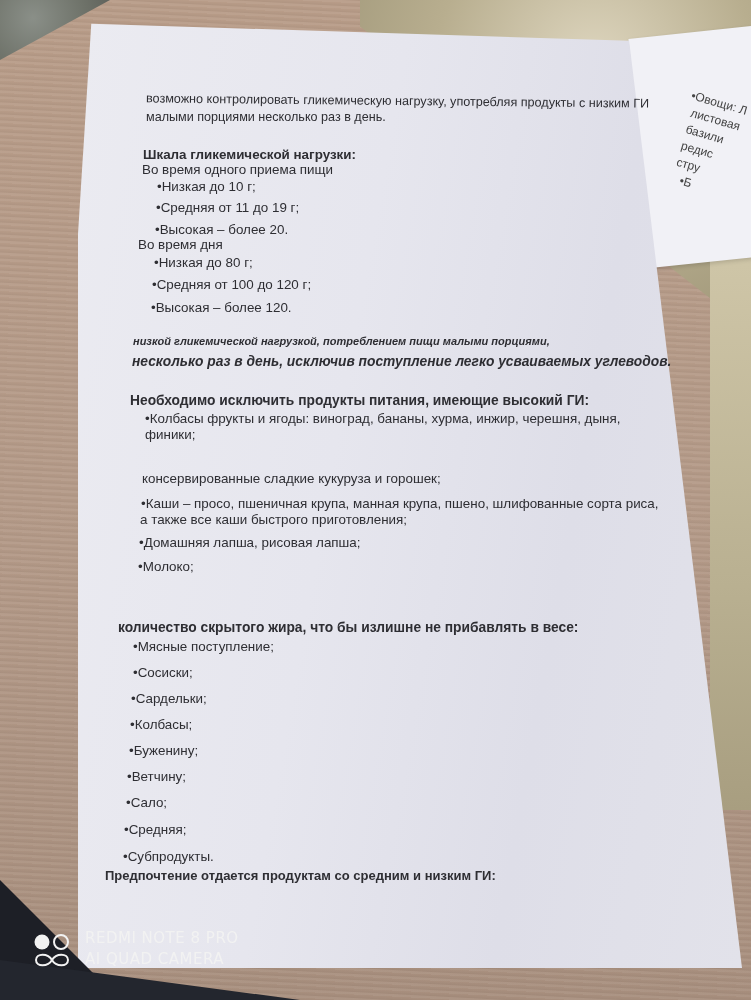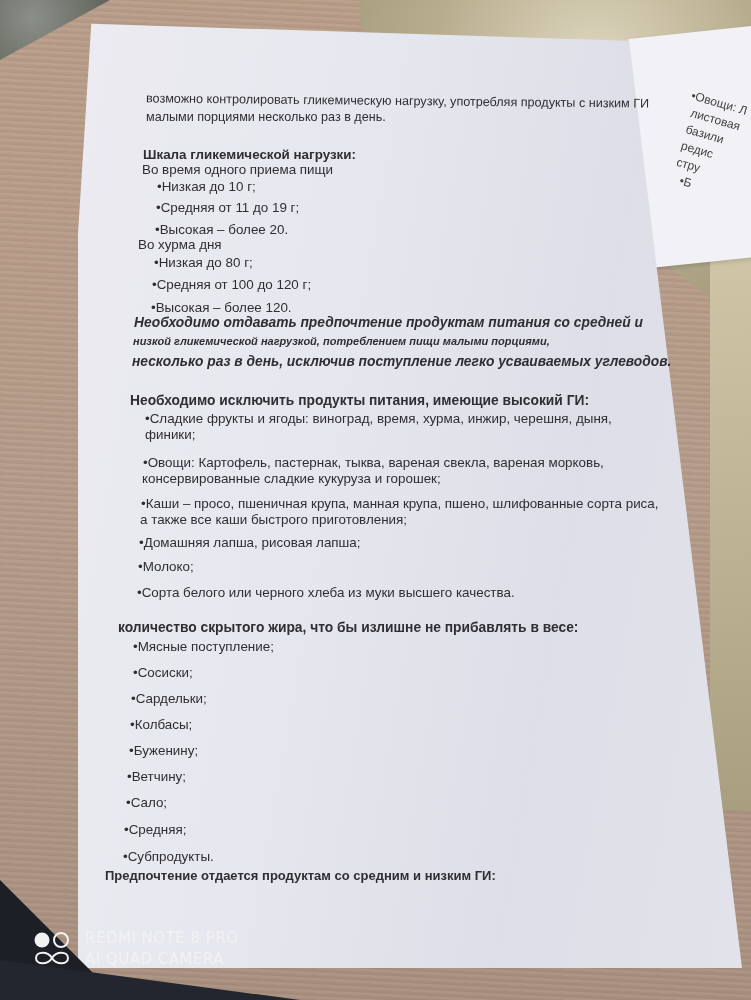--- a/index.html
+++ b/index.html
@@ -56,21 +56,21 @@
     }
     .content {
       position: absolute; left: 0; top: 13px; width: 692px; height: 1000px;
       color: #2e2e33;
     }
     .line { position: absolute; white-space: nowrap; font-size: 13.4px; }
     .b { font-weight: bold; }
     .bi { font-weight: bold; font-style: italic; }
     .watermark {
       position: absolute; left: 33px; top: 928px; color: #f2f2f2;
-      display: flex; align-items: center; gap: 14px;
+      display: flex; align-items: flex-end; gap: 14px;
     }
     .wm-icon { width: 38px; height: 38px; position: relative; }
     .wm-text { font-family: "DejaVu Sans", sans-serif; font-size: 15px; line-height: 21px; letter-spacing: 0.5px; }
   </style>
 </head>
 <body>
 
 <div class="wood"></div>
 <div class="cloth-topleft"></div>
 <div class="cloth-topright"></div>
@@ -94,39 +94,36 @@
 <div class="content">
 
   <div class="line" style="left:146px;top:81px;transform:rotate(0.6deg);font-size:12.6px">возможно контролировать гликемическую нагрузку, употребляя продукты с низким ГИ</div>
   <div class="line" style="left:146px;top:97px;font-size:12.6px">малыми порциями несколько раз в день.</div>
 
   <div class="line b" style="left:143px;top:134px">Шкала гликемической нагрузки:</div>
   <div class="line" style="left:142px;top:149px">Во время одного приема пищи</div>
   <div class="line" style="left:157px;top:166px">•Низкая до 10 г;</div>
   <div class="line" style="left:156px;top:187px">•Средняя от 11 до 19 г;</div>
   <div class="line" style="left:155px;top:209px">•Высокая – более 20.</div>
-  <div class="line" style="left:138px;top:224px">Во хурма дня</div>
+  <div class="line" style="left:138px;top:224px">Во время дня</div>
   <div class="line" style="left:154px;top:242px">•Низкая до 80 г;</div>
   <div class="line" style="left:152px;top:264px">•Средняя от 100 до 120 г;</div>
   <div class="line" style="left:151px;top:287px">•Высокая – более 120.</div>
 
-  <div class="line bi" style="left:134px;top:302px;font-size:13.8px">Необходимо отдавать предпочтение продуктам питания со средней и</div>
   <div class="line bi" style="left:133px;top:322px;font-size:11px">низкой гликемической нагрузкой, потреблением пищи малыми порциями,</div>
   <div class="line bi" style="left:132px;top:341px;font-size:13.8px">несколько раз в день, исключив поступление легко усваиваемых углеводов.</div>
 
   <div class="line b" style="left:130px;top:380px;font-size:13.8px">Необходимо исключить продукты питания, имеющие высокий ГИ:</div>
-  <div class="line" style="left:145px;top:398px">•Сладкие фрукты и ягоды: виноград, время, хурма, инжир, черешня, дыня,</div>
+  <div class="line" style="left:145px;top:398px">•Колбасы фрукты и ягоды: виноград, бананы, хурма, инжир, черешня, дыня,</div>
   <div class="line" style="left:145px;top:414px">финики;</div>
-  <div class="line" style="left:143px;top:442px">•Овощи: Картофель, пастернак, тыква, вареная свекла, вареная морковь,</div>
   <div class="line" style="left:142px;top:458px">консервированные сладкие кукуруза и горошек;</div>
   <div class="line" style="left:141px;top:483px">•Каши – просо, пшеничная крупа, манная крупа, пшено, шлифованные сорта риса,</div>
   <div class="line" style="left:140px;top:499px">а также все каши быстрого приготовления;</div>
   <div class="line" style="left:139px;top:522px">•Домашняя лапша, рисовая лапша;</div>
   <div class="line" style="left:138px;top:546px">•Молоко;</div>
-  <div class="line" style="left:137px;top:572px">•Сорта белого или черного хлеба из муки высшего качества.</div>
 
   <div class="line b" style="left:118px;top:607px;font-size:13.8px">количество скрытого жира, что бы излишне не прибавлять в весе:</div>
   <div class="line" style="left:133px;top:626px">•Мясные поступление;</div>
   <div class="line" style="left:133px;top:652px">•Сосиски;</div>
   <div class="line" style="left:131px;top:678px">•Сардельки;</div>
   <div class="line" style="left:130px;top:704px">•Колбасы;</div>
   <div class="line" style="left:129px;top:730px">•Буженину;</div>
   <div class="line" style="left:127px;top:756px">•Ветчину;</div>
   <div class="line" style="left:126px;top:782px">•Сало;</div>
   <div class="line" style="left:124px;top:809px">•Средняя;</div>

